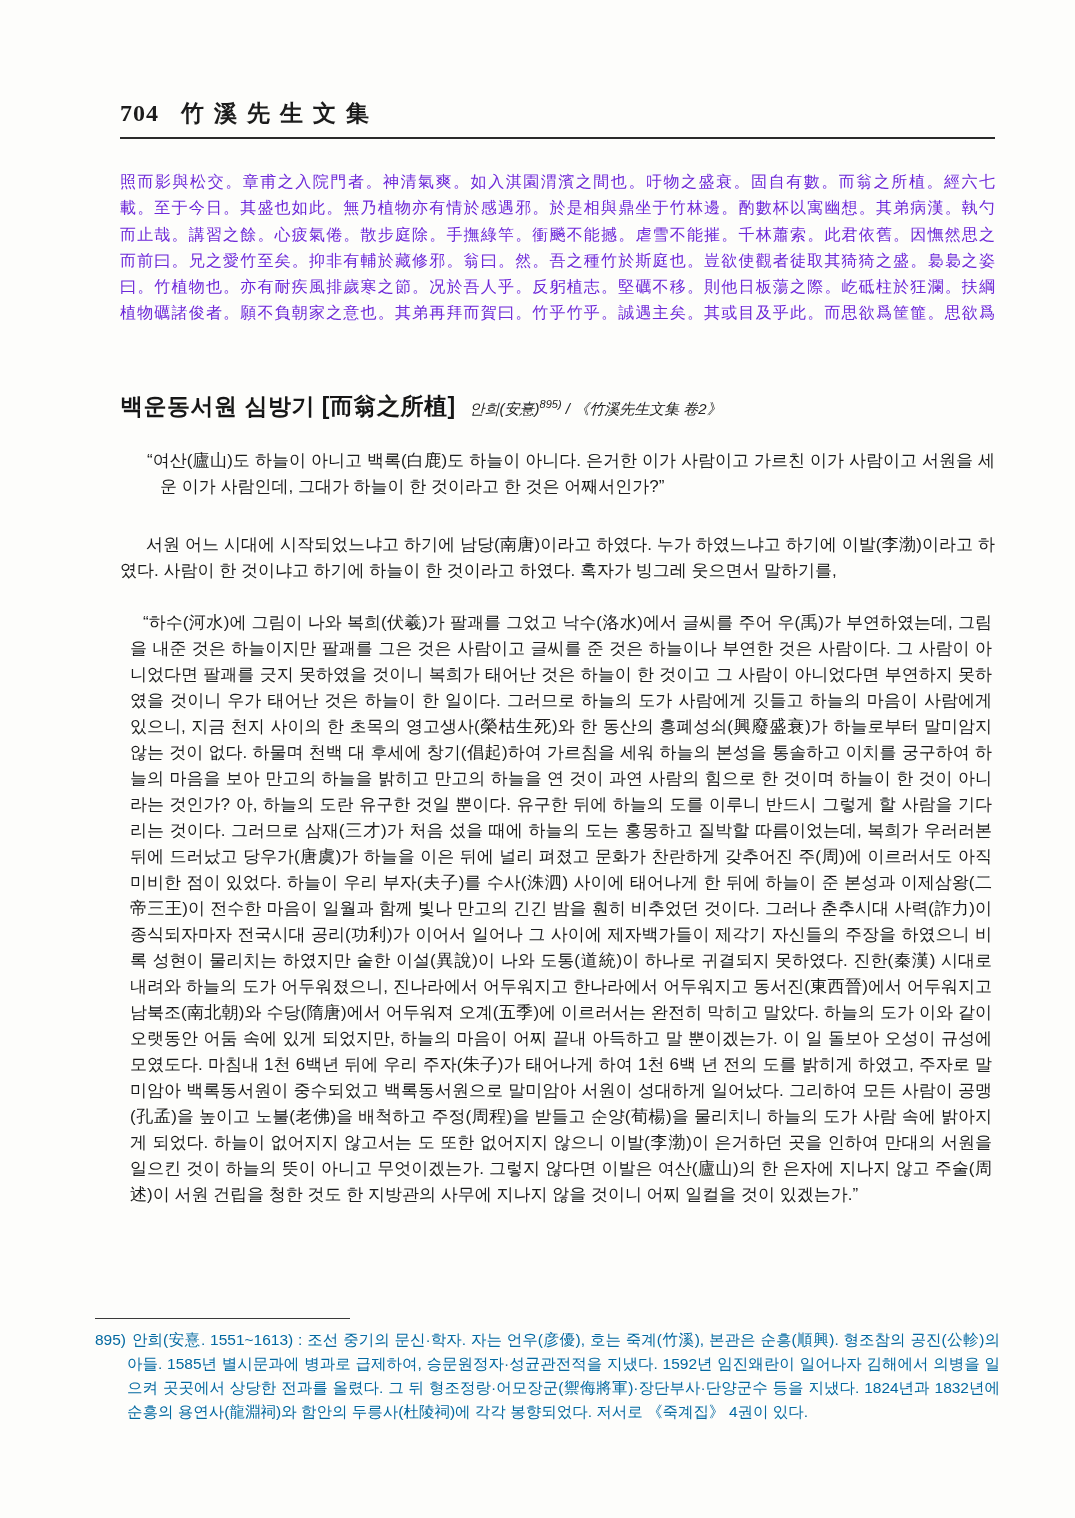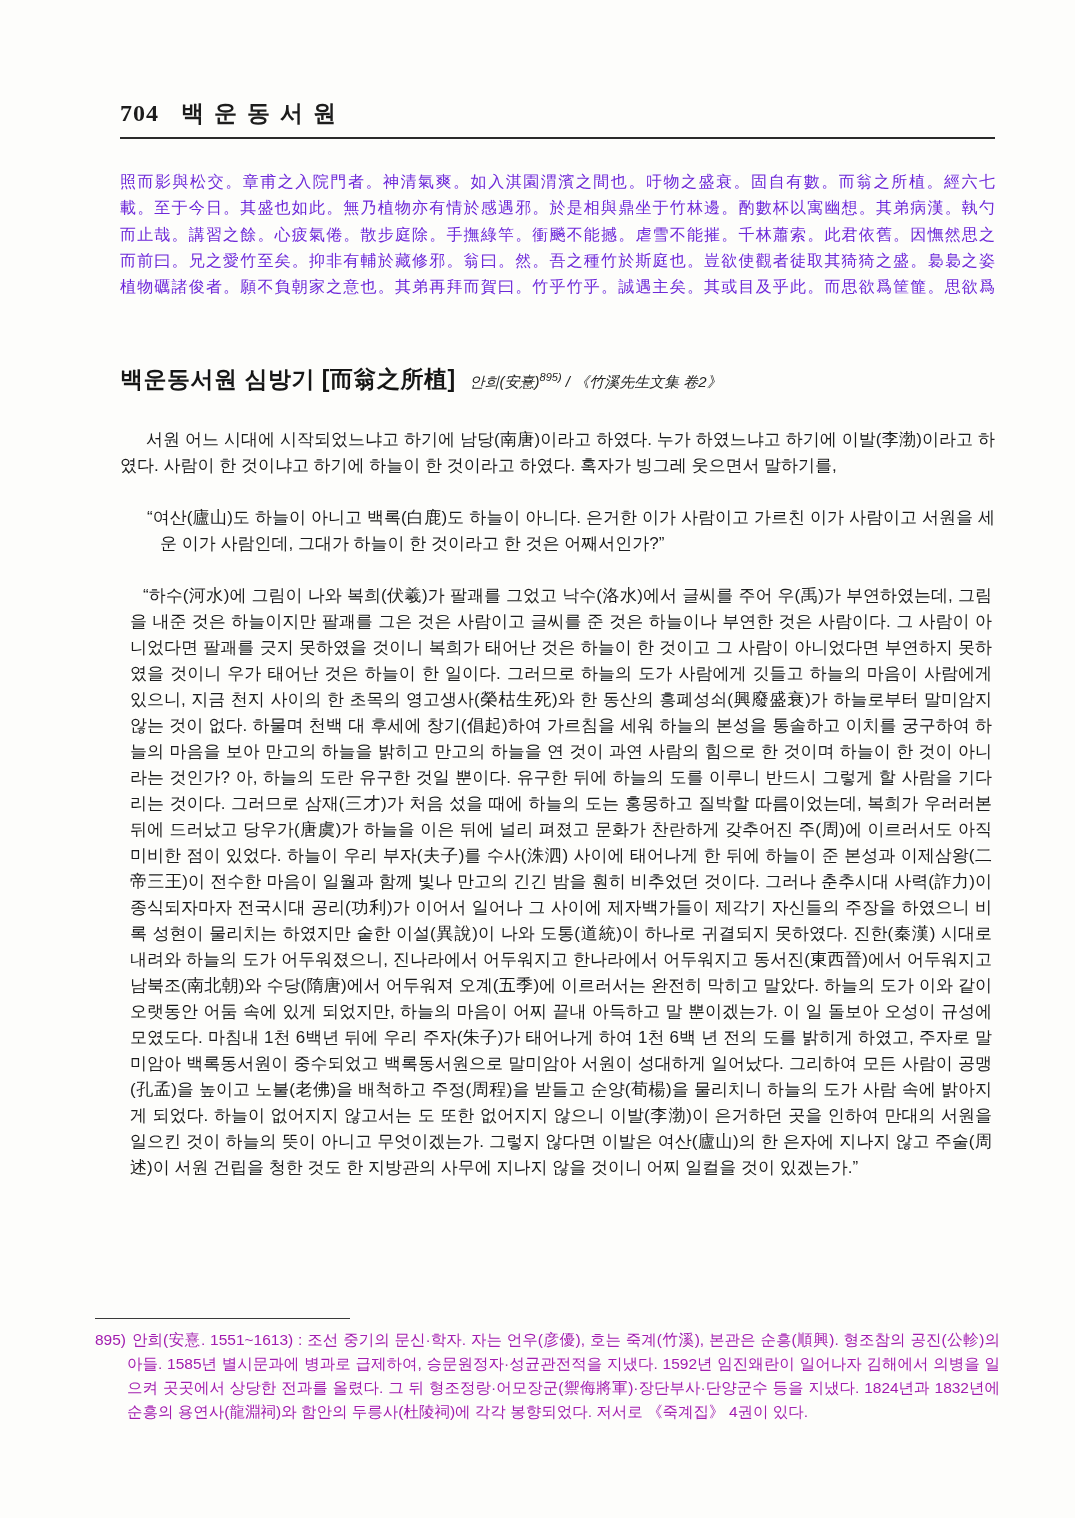--- a/index.html
+++ b/index.html
@@ -117,52 +117,53 @@
   .footnote-rule{
     width:255px;
     border-top:1.5px solid #3a3a3a;
     margin-bottom:9px;
   }
   .footnote{
     font-family:"Liberation Sans", sans-serif;
     font-size:15.5px;
     line-height:24px;
     text-align:justify;
-    color:#a21caf;
+    color:#0369a1;
     padding-left:32px;
     text-indent:-32px;
   }
   .footnote .fn-marker{margin-right:6px;}
 </style>
 </head>
 <body>
 
 <div class="page">
 
   <div class="running-head">
     <span class="page-num">704</span>
-    <span class="book-title">백운동서원</span>
+    <span class="book-title">竹溪先生文集</span>
   </div>
 
   <div class="hanmun">
     <div class="hanmun-line">照而影與松交。章甫之入院門者。神清氣爽。如入淇園渭濱之間也。吁物之盛衰。固自有數。而翁之所植。經六七</div>
     <div class="hanmun-line">載。至于今日。其盛也如此。無乃植物亦有情於感遇邪。於是相與鼎坐于竹林邊。酌數杯以寓幽想。其弟病漢。執勺</div>
     <div class="hanmun-line">而止哉。講習之餘。心疲氣倦。散步庭除。手撫綠竿。衝飈不能撼。虐雪不能摧。千林蕭索。此君依舊。因憮然思之</div>
     <div class="hanmun-line">而前曰。兄之愛竹至矣。抑非有輔於藏修邪。翁曰。然。吾之種竹於斯庭也。豈欲使觀者徒取其猗猗之盛。裊裊之姿</div>
+    <div class="hanmun-line">曰。竹植物也。亦有耐疾風排歲寒之節。况於吾人乎。反躬植志。堅礪不移。則他日板蕩之際。屹砥柱於狂瀾。扶綱</div>
     <div class="hanmun-line">植物礪諸俊者。願不負朝家之意也。其弟再拜而賀曰。竹乎竹乎。誠遇主矣。其或目及乎此。而思欲爲筐篚。思欲爲</div>
   </div>
 
   <div class="article-head">
     <span class="article-title"><span>백운동서원 심방기</span> <span>[而翁之所植]</span></span>
     <span class="article-byline"><span>안희(安憙)</span><sup>895)</sup> <span>/</span> <span>《竹溪先生文集 卷2》</span></span>
   </div>
 
+  <div class="body-text quote-block-1">“여산(廬山)도 하늘이 아니고 백록(白鹿)도 하늘이 아니다. 은거한 이가 사람이고 가르친 이가 사람이고 서원을 세운 이가 사람인데, 그대가 하늘이 한 것이라고 한 것은 어째서인가?”</div>
+
   <div class="body-text para-intro">서원 어느 시대에 시작되었느냐고 하기에 남당(南唐)이라고 하였다. 누가 하였느냐고 하기에 이발(李渤)이라고 하였다. 사람이 한 것이냐고 하기에 하늘이 한 것이라고 하였다. 혹자가 빙그레 웃으면서 말하기를,</div>
-
-  <div class="body-text quote-block-1">“여산(廬山)도 하늘이 아니고 백록(白鹿)도 하늘이 아니다. 은거한 이가 사람이고 가르친 이가 사람이고 서원을 세운 이가 사람인데, 그대가 하늘이 한 것이라고 한 것은 어째서인가?”</div>
 
 
   <div class="body-text quote-block-2">“하수(河水)에 그림이 나와 복희(伏羲)가 팔괘를 그었고 낙수(洛水)에서 글씨를 주어 우(禹)가 부연하였는데, 그림을 내준 것은 하늘이지만 팔괘를 그은 것은 사람이고 글씨를 준 것은 하늘이나 부연한 것은 사람이다. 그 사람이 아니었다면 팔괘를 긋지 못하였을 것이니 복희가 태어난 것은 하늘이 한 것이고 그 사람이 아니었다면 부연하지 못하였을 것이니 우가 태어난 것은 하늘이 한 일이다. 그러므로 하늘의 도가 사람에게 깃들고 하늘의 마음이 사람에게 있으니, 지금 천지 사이의 한 초목의 영고생사(榮枯生死)와 한 동산의 흥폐성쇠(興廢盛衰)가 하늘로부터 말미암지 않는 것이 없다. 하물며 천백 대 후세에 창기(倡起)하여 가르침을 세워 하늘의 본성을 통솔하고 이치를 궁구하여 하늘의 마음을 보아 만고의 하늘을 밝히고 만고의 하늘을 연 것이 과연 사람의 힘으로 한 것이며 하늘이 한 것이 아니라는 것인가? 아, 하늘의 도란 유구한 것일 뿐이다. 유구한 뒤에 하늘의 도를 이루니 반드시 그렇게 할 사람을 기다리는 것이다. 그러므로 삼재(三才)가 처음 섰을 때에 하늘의 도는 홍몽하고 질박할 따름이었는데, 복희가 우러러본 뒤에 드러났고 당우가(唐虞)가 하늘을 이은 뒤에 널리 펴졌고 문화가 찬란하게 갖추어진 주(周)에 이르러서도 아직 미비한 점이 있었다. 하늘이 우리 부자(夫子)를 수사(洙泗) 사이에 태어나게 한 뒤에 하늘이 준 본성과 이제삼왕(二帝三王)이 전수한 마음이 일월과 함께 빛나 만고의 긴긴 밤을 훤히 비추었던 것이다. 그러나 춘추시대 사력(詐力)이 종식되자마자 전국시대 공리(功利)가 이어서 일어나 그 사이에 제자백가들이 제각기 자신들의 주장을 하였으니 비록 성현이 물리치는 하였지만 숱한 이설(異說)이 나와 도통(道統)이 하나로 귀결되지 못하였다. 진한(秦漢) 시대로 내려와 하늘의 도가 어두워졌으니, 진나라에서 어두워지고 한나라에서 어두워지고 동서진(東西晉)에서 어두워지고 남북조(南北朝)와 수당(隋唐)에서 어두워져 오계(五季)에 이르러서는 완전히 막히고 말았다. 하늘의 도가 이와 같이 오랫동안 어둠 속에 있게 되었지만, 하늘의 마음이 어찌 끝내 아득하고 말 뿐이겠는가. 이 일 돌보아 오성이 규성에 모였도다. 마침내 1천 6백년 뒤에 우리 주자(朱子)가 태어나게 하여 1천 6백 년 전의 도를 밝히게 하였고, 주자로 말미암아 백록동서원이 중수되었고 백록동서원으로 말미암아 서원이 성대하게 일어났다. 그리하여 모든 사람이 공맹(孔孟)을 높이고 노불(老佛)을 배척하고 주정(周程)을 받들고 순양(荀楊)을 물리치니 하늘의 도가 사람 속에 밝아지게 되었다. 하늘이 없어지지 않고서는 도 또한 없어지지 않으니 이발(李渤)이 은거하던 곳을 인하여 만대의 서원을 일으킨 것이 하늘의 뜻이 아니고 무엇이겠는가. 그렇지 않다면 이발은 여산(廬山)의 한 은자에 지나지 않고 주술(周述)이 서원 건립을 청한 것도 한 지방관의 사무에 지나지 않을 것이니 어찌 일컬을 것이 있겠는가.”</div>
 
   <div class="footnote-area">
     <div class="footnote-rule"></div>
     <div class="footnote">
       <span class="fn-marker">895)</span><span>안희(安憙. 1551~1613) : 조선 중기의 문신·학자. 자는 언우(彦優), 호는 죽계(竹溪), 본관은 순흥(順興). 형조참의 공진(公軫)의 아들. 1585년 별시문과에 병과로 급제하여, 승문원정자·성균관전적을 지냈다. 1592년 임진왜란이 일어나자 김해에서 의병을 일으켜 곳곳에서 상당한 전과를 올렸다. 그 뒤 형조정랑·어모장군(禦侮將軍)·장단부사·단양군수 등을 지냈다. 1824년과 1832년에 순흥의 용연사(龍淵祠)와 함안의 두릉사(杜陵祠)에 각각 봉향되었다. 저서로 《죽계집》 4권이 있다.</span>
     </div>
   </div>

